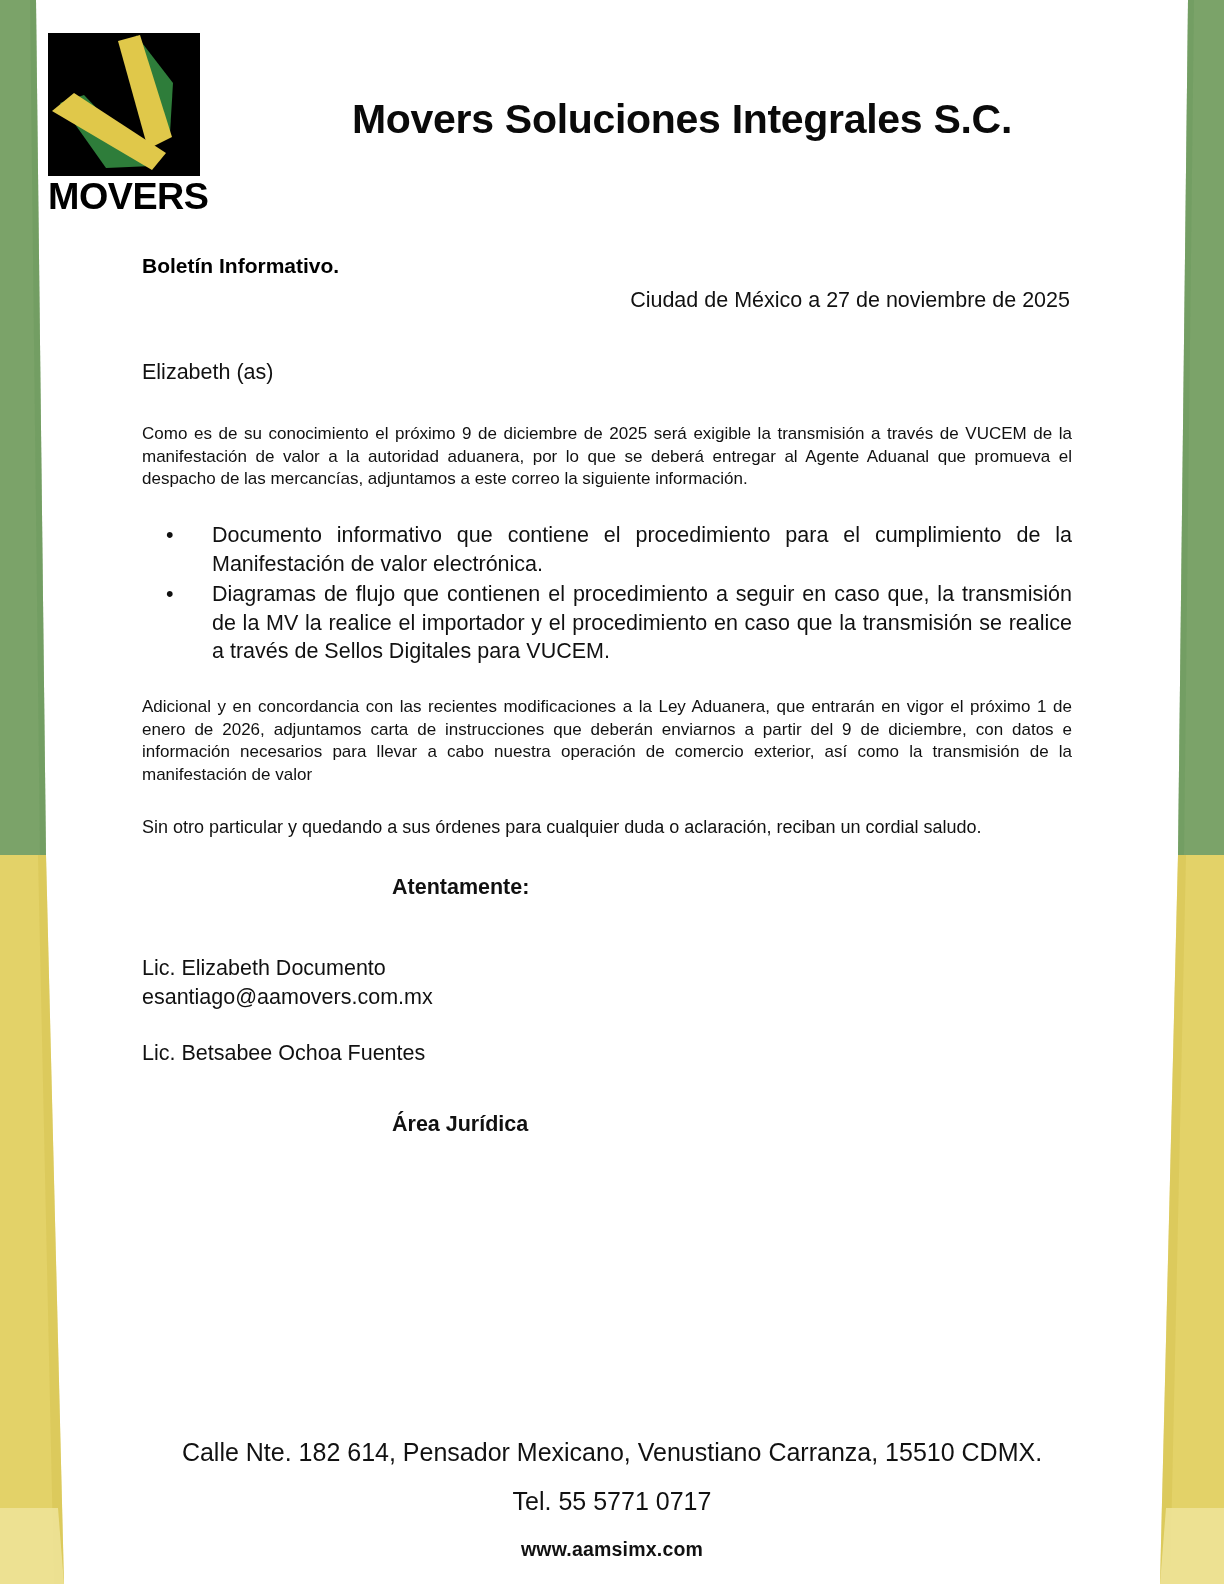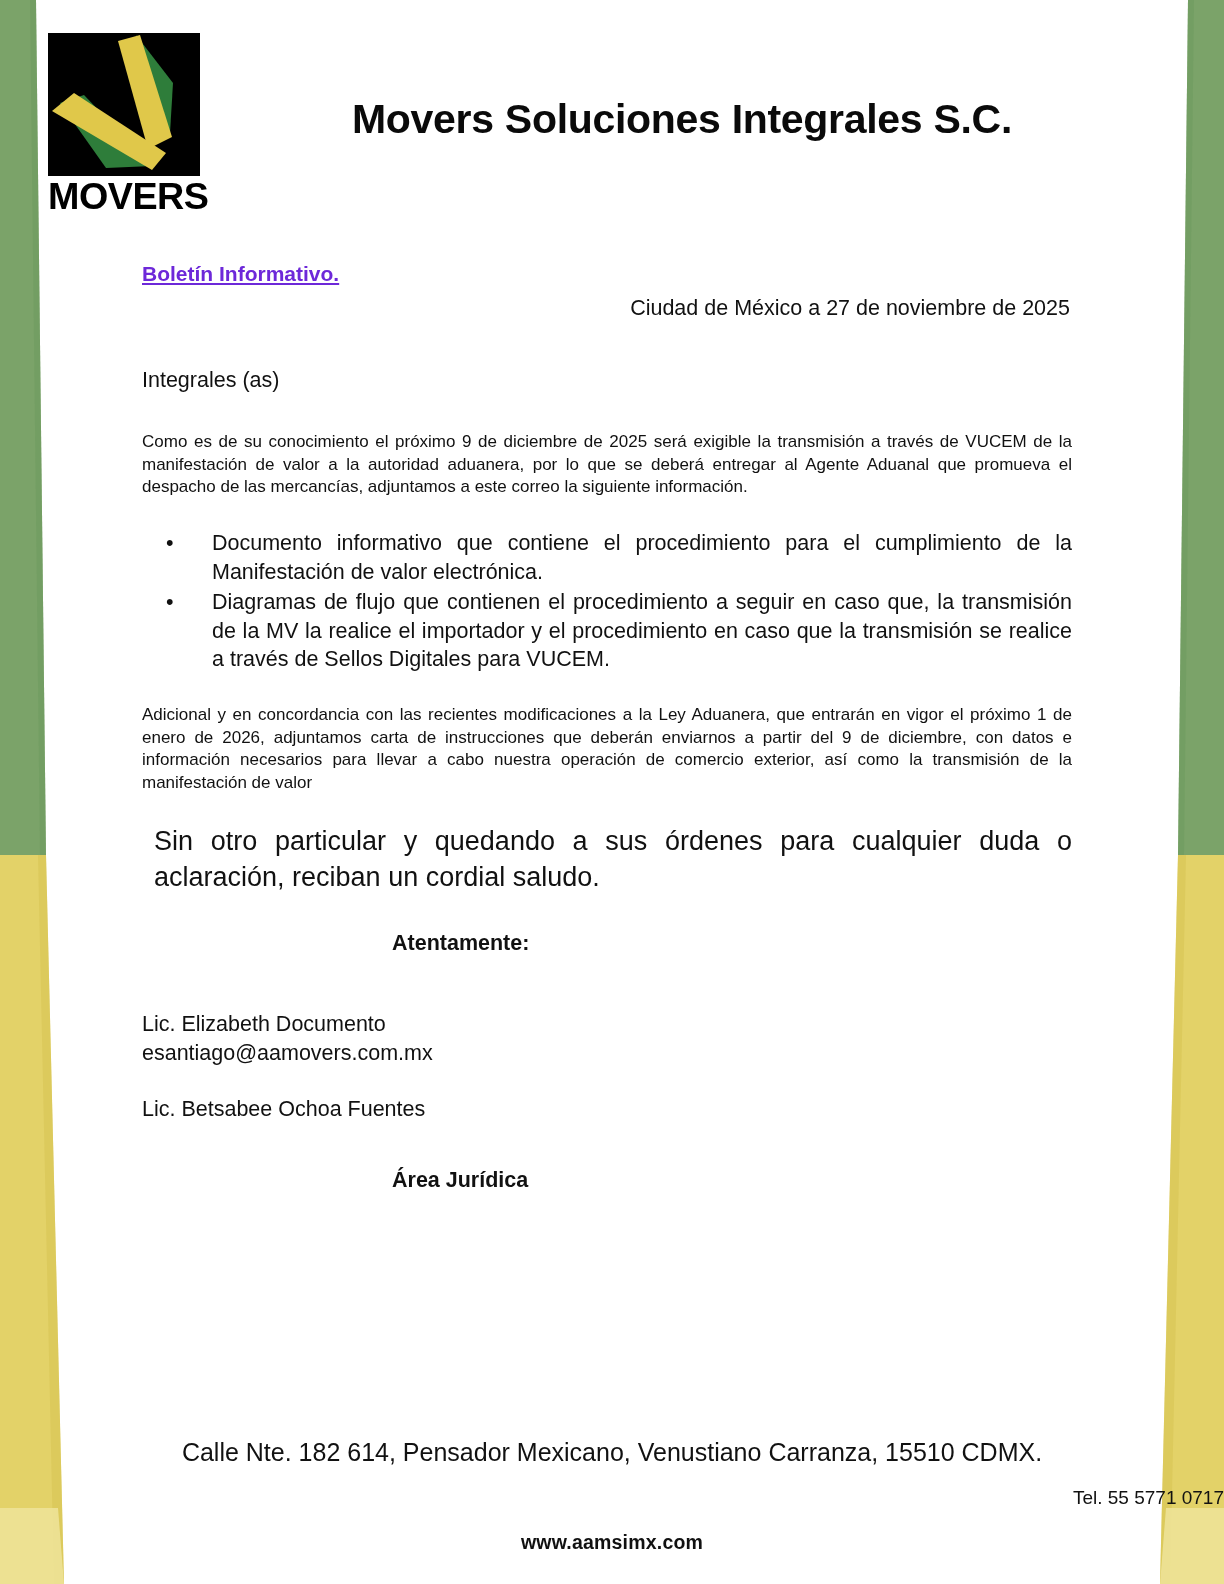--- a/index.html
+++ b/index.html
@@ -78,25 +78,24 @@
   .content {
     position: absolute;
     left: 142px;
     top: 252px;
     width: 930px;
     color: #111111;
     font-size: 21.5px;
     line-height: 1.30;
   }
   .bulletin {
-    color: #6d28d9;
+    color: #000000;
     font-weight: bold;
     font-size: 21px;
-    margin: 8px 0 8px 0;
-    text-decoration: underline;
+    margin: 0 0 8px 0;
   }
   .date-line {
     text-align: right;
     font-size: 21.5px;
     margin: 0 0 44px 0;
     padding-right: 2px;
   }
   .greeting {
     margin: 0 0 36px 0;
     font-size: 21.5px;
@@ -121,23 +120,23 @@
     line-height: 1.33;
   }
   ul.bullets li .dot {
     position: absolute;
     left: 24px;
     top: 0;
     font-size: 21.5px;
     line-height: 1.33;
   }
   .closing {
-    margin: 0 0 34px 12px;
+    margin: 0 0 34px 0;
     text-align: justify;
-    font-size: 27px;
+    font-size: 18px;
     line-height: 1.33;
   }
   .atentamente {
     margin: 26px 0 52px 0;
     font-weight: bold;
     font-size: 21.5px;
     padding-left: 250px;
   }
   .sig-block {
     margin: 0 0 28px 0;
@@ -160,23 +159,22 @@
     top: 1438px;
     width: 1224px;
     text-align: center;
     color: #111111;
   }
   .footer .addr {
     font-size: 25px;
     margin-bottom: 20px;
   }
   .footer .tel {
-    font-size: 19px;
+    font-size: 25px;
     margin-bottom: 22px;
-    text-align: right;
   }
   .footer .web {
     font-size: 19.5px;
     font-weight: bold;
     letter-spacing: 0.2px;
   }
 </style>
 </head>
 <body>
 
@@ -221,21 +219,21 @@
 
     <div class="company-title">Movers Soluciones Integrales S.C.</div>
   </div>
 
   <div class="content">
 
     <div class="bulletin">Boletín Informativo.</div>
 
     <div class="date-line">Ciudad de México a 27 de noviembre de 2025</div>
 
-    <div class="greeting">Integrales (as)</div>
+    <div class="greeting">Elizabeth (as)</div>
 
     <p class="para">Como es de su conocimiento el próximo 9 de diciembre de 2025 será exigible la transmisión a través de VUCEM de la manifestación de valor a la autoridad aduanera, por lo que se deberá entregar al Agente Aduanal que promueva el despacho de las mercancías, adjuntamos a este correo la siguiente información.</p>
 
     <ul class="bullets">
       <li>
         <span class="dot">•</span>
         <span>Documento informativo que contiene el procedimiento para el cumplimiento de la Manifestación de valor electrónica.</span>
       </li>
       <li>
         <span class="dot">•</span>

